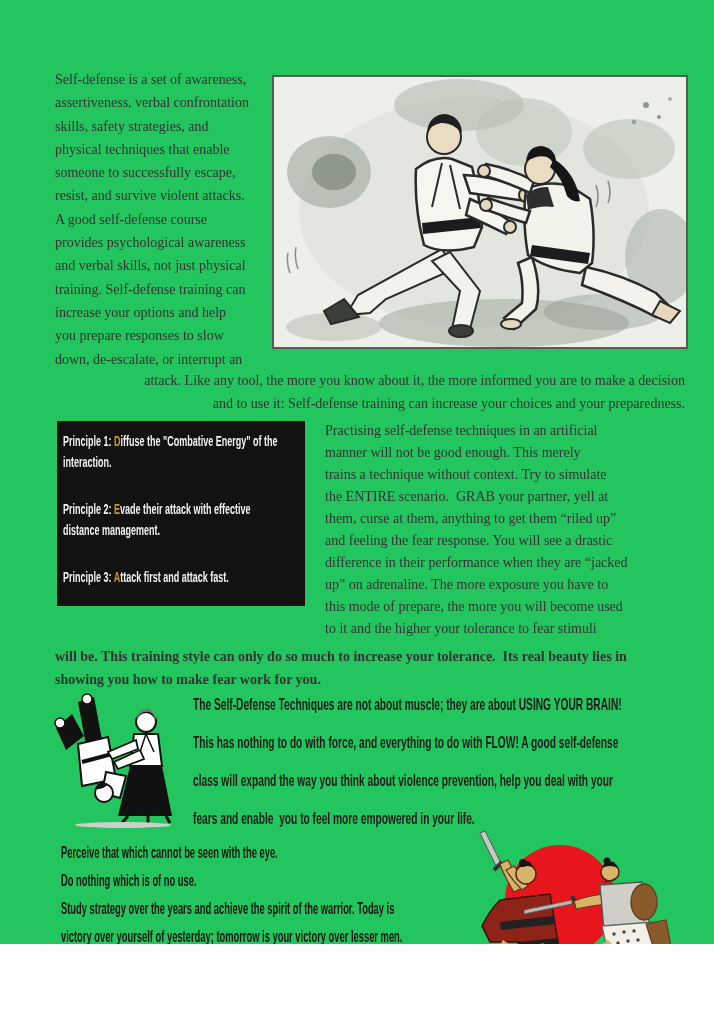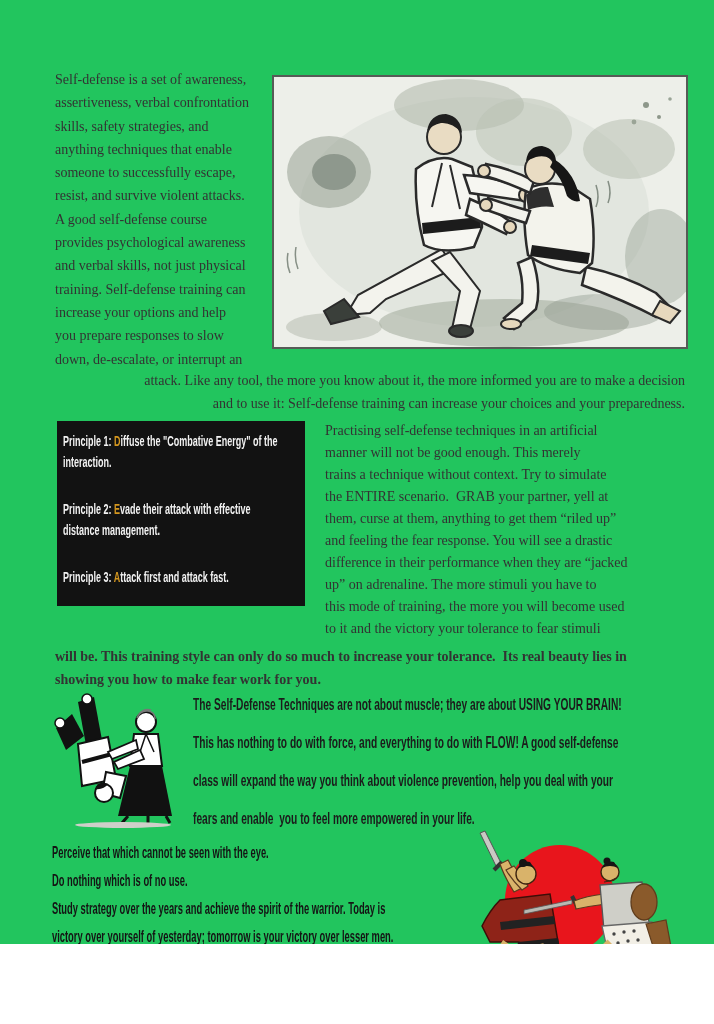--- a/index.html
+++ b/index.html
@@ -31,21 +31,21 @@
 </style>
 </head>
 <body>
 
 <div id="page">
 
   <div class="abs serif" style="left:55px;top:68px;width:218px;">
       <div class="ln">Self-defense is a set of awareness,</div>
       <div class="ln">assertiveness, verbal confrontation</div>
       <div class="ln">skills, safety strategies, and</div>
-      <div class="ln">anything techniques that enable</div>
+      <div class="ln">physical techniques that enable</div>
       <div class="ln">someone to successfully escape,</div>
       <div class="ln">resist, and survive violent attacks.</div>
       <div class="ln">A good self-defense course</div>
       <div class="ln">provides psychological awareness</div>
       <div class="ln">and verbal skills, not just physical</div>
       <div class="ln">training. Self-defense training can</div>
       <div class="ln">increase your options and help</div>
       <div class="ln">you prepare responses to slow</div>
       <div class="ln">down, de-escalate, or interrupt an</div>
     </div>
@@ -121,23 +121,23 @@
   </div>
 
   <div class="abs serif practice" style="left:312px;top:420px;width:372px;">
       <div class="ln">Practising self-defense techniques in an artificial</div>
       <div class="ln">manner will not be good enough. This merely</div>
       <div class="ln">trains a technique without context. Try to simulate</div>
       <div class="ln">the ENTIRE scenario.  GRAB your partner, yell at</div>
       <div class="ln">them, curse at them, anything to get them “riled up”</div>
       <div class="ln">and feeling the fear response. You will see a drastic</div>
       <div class="ln">difference in their performance when they are “jacked</div>
-      <div class="ln">up” on adrenaline. The more stimuli you have to</div>
-      <div class="ln">this mode of training, the more you will become used</div>
-      <div class="ln">to it and the victory your tolerance to fear stimuli</div>
+      <div class="ln">up” on adrenaline. The more exposure you have to</div>
+      <div class="ln">this mode of prepare, the more you will become used</div>
+      <div class="ln">to it and the higher your tolerance to fear stimuli</div>
     </div>
 
   <div class="abs serif" style="left:55px;top:645px;width:630px;font-weight:bold;">
       <div class="ln">will be. This training style can only do so much to increase your tolerance.  Its real beauty lies in</div>
       <div class="ln">showing you how to make fear work for you.</div>
     </div>
 
   <div class="abs" style="left:48px;top:692px;width:142px;height:140px;">
     <svg viewBox="0 0 142 140" width="142" height="140">
       <g>
@@ -165,21 +165,21 @@
     </svg>
   </div>
 
   <div class="abs cond brain" style="left:193px;top:686px;width:495px;">
       <div class="ln">The Self-Defense Techniques are not about muscle; they are about USING YOUR BRAIN!</div>
       <div class="ln">This has nothing to do with force, and everything to do with FLOW! A good self-defense</div>
       <div class="ln">class will expand the way you think about violence prevention, help you deal with your</div>
       <div class="ln">fears and enable  you to feel more empowered in your life.</div>
     </div>
 
-  <div class="abs cond quote" style="left:52px;top:839px;width:410px;">
+  <div class="abs cond quote" style="left:61px;top:839px;width:410px;">
       <div class="ln">Perceive that which cannot be seen with the eye.</div>
       <div class="ln">Do nothing which is of no use.</div>
       <div class="ln">Study strategy over the years and achieve the spirit of the warrior. Today is</div>
       <div class="ln">victory over yourself of yesterday; tomorrow is your victory over lesser men.</div>
     </div>
   <div class="abs cond attrib" style="left:55px;top:951px;">~ Miyamoto Musashi (1584-1645, expert Japanese swordsman and ronin)</div>
 
   <div class="abs" style="left:460px;top:830px;width:235px;height:162px;">
     <svg viewBox="0 0 235 162" width="235" height="162">
       <circle cx="100" cy="70" r="55" fill="#e8151c"></circle>

